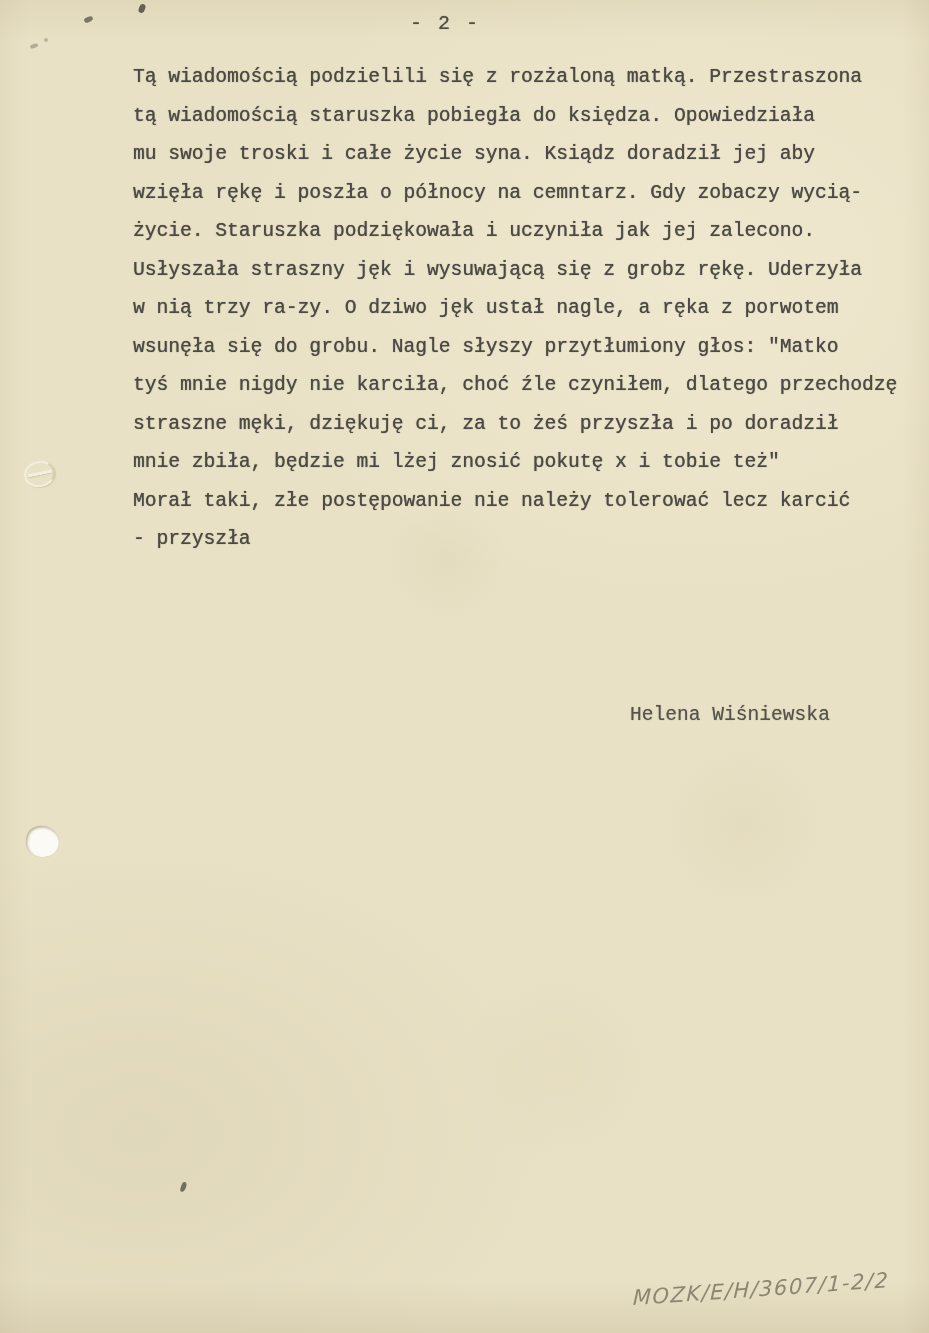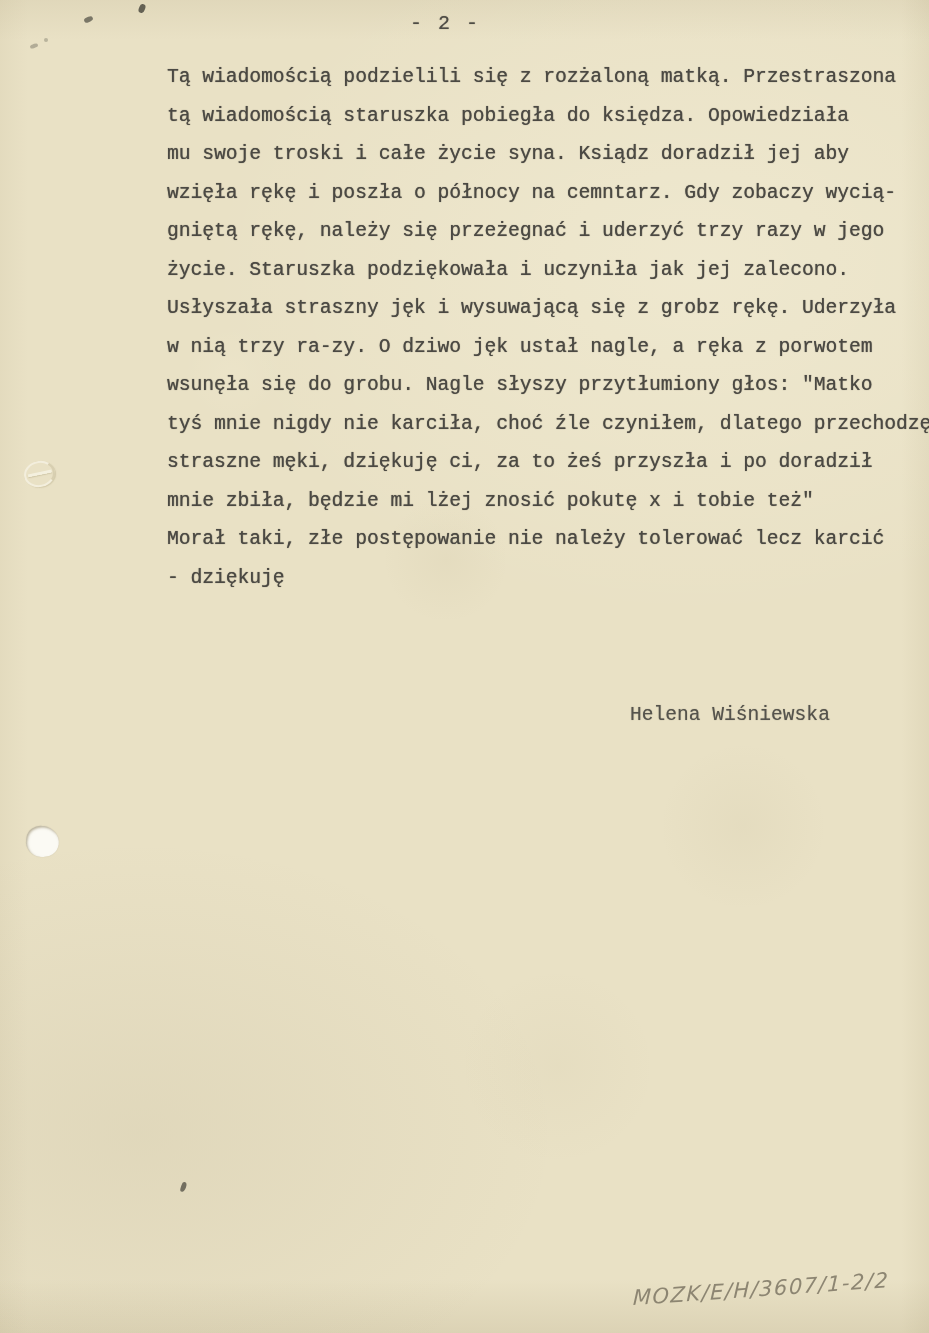--- a/index.html
+++ b/index.html
@@ -37,21 +37,20 @@
     top: 58px;
     width: 790px;
   }
   .typed-line {
     height: 38.5px;
     line-height: 38.5px;
     font-size: 19.6px;
     white-space: pre;
     color: #4b4943;
     text-shadow: 0 0 1px rgba(72,70,62,0.70), 0.4px 0.4px 0.6px rgba(72,70,62,0.35);
-    margin-left: 34px;
   }
   .signature {
     position: absolute;
     left: 630px;
     top: 700px;
     font-size: 19.6px;
     line-height: 30px;
     color: #55534c;
     text-shadow: 0 0 1px rgba(80,78,70,0.6);
     white-space: pre;
@@ -134,28 +133,27 @@
   <div class="punch-hole-top"></div>
   <div class="punch-hole-bottom"></div>
 
   <div class="page-number">- 2 -</div>
 
   <div class="typed-body">
     <div class="typed-line">Tą wiadomością podzielili się z rozżaloną matką. Przestraszona</div>
     <div class="typed-line">tą wiadomością staruszka pobiegła do księdza. Opowiedziała</div>
     <div class="typed-line">mu swoje troski i całe życie syna. Ksiądz doradził jej aby</div>
     <div class="typed-line">wzięła rękę i poszła o północy na cemntarz. Gdy zobaczy wycią-</div>
-    <div class="typed-line">gniętą rękę, należy się przeżegnać i uderzyć trzy razy w jego</div>
     <div class="typed-line">życie. Staruszka podziękowała i uczyniła jak jej zalecono.</div>
     <div class="typed-line">Usłyszała straszny jęk i wysuwającą się z grobz rękę. Uderzyła</div>
     <div class="typed-line">w nią trzy ra-zy. O dziwo jęk ustał nagle, a ręka z porwotem</div>
     <div class="typed-line">wsunęła się do grobu. Nagle słyszy przytłumiony głos: "Matko</div>
     <div class="typed-line">tyś mnie nigdy nie karciła, choć źle czyniłem, dlatego przechodzę</div>
     <div class="typed-line">straszne męki, dziękuję ci, za to żeś przyszła i po doradził</div>
     <div class="typed-line">mnie zbiła, będzie mi lżej znosić pokutę x i tobie też"</div>
     <div class="typed-line">Morał taki, złe postępowanie nie należy tolerować lecz karcić</div>
-    <div class="typed-line">- dziękuję</div>
+    <div class="typed-line">- przyszła</div>
   </div>
 
   <div class="signature">Helena Wiśniewska</div>
 
   <div class="archival-code">MOZK/E/H/3607/1-2/2</div>
 </div>
 
 </body></html>

